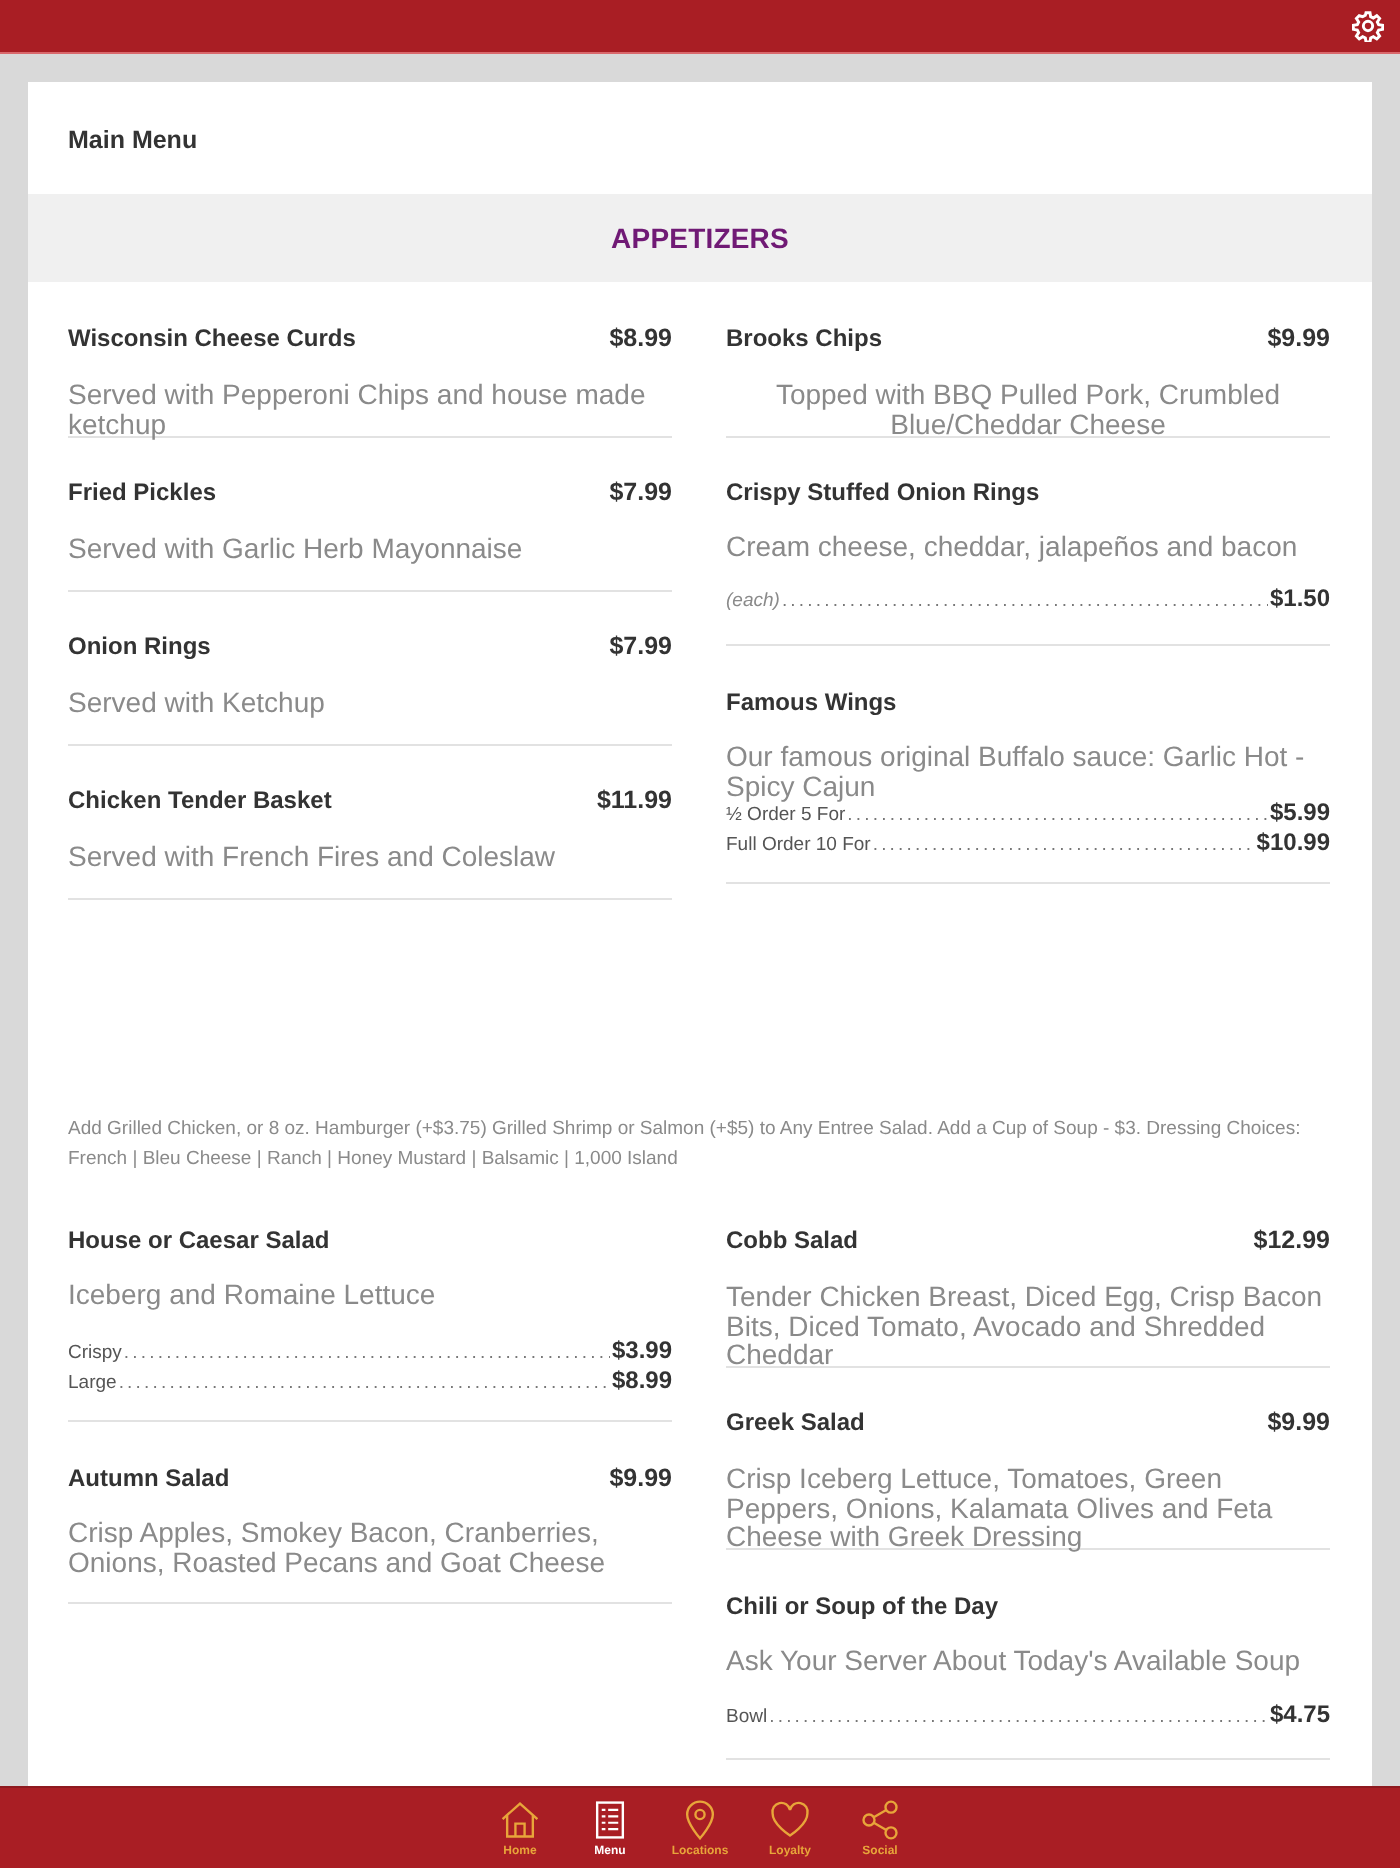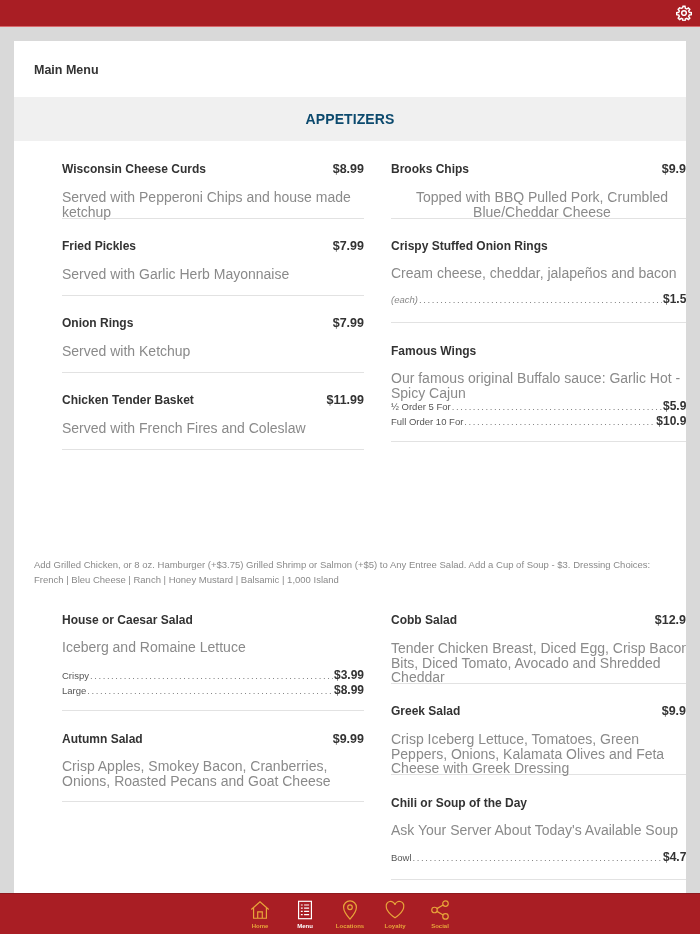--- a/index.html
+++ b/index.html
@@ -24,26 +24,25 @@
     overflow: hidden;
   }
   .page-title {
     position: absolute; left: 20px; top: 22px;
     font-size: 12.5px; font-weight: bold; color: #333;
   }
   .section-header {
     position: absolute; left: 0; width: 672px; height: 44px;
     background: #f0f0f0;
     display: flex; align-items: center; justify-content: center;
-    font-size: 14px; font-weight: bold; color: #0c4a6e; letter-spacing: 0.1px;
+    font-size: 14px; font-weight: bold; color: #701a75; letter-spacing: 0.1px;
   }
   .item {
     position: absolute; width: 302px;
     border-bottom: 1px solid #e2e2e2;
-    margin-left: 28px;
   }
   .item .name {
     position: absolute; left: 0; top: 0;
     font-size: 12px; font-weight: bold; color: #333;
   }
   .item .price {
     position: absolute; right: 0; top: 0;
     font-size: 12.5px; font-weight: bold; color: #333;
   }
   .item .desc {

